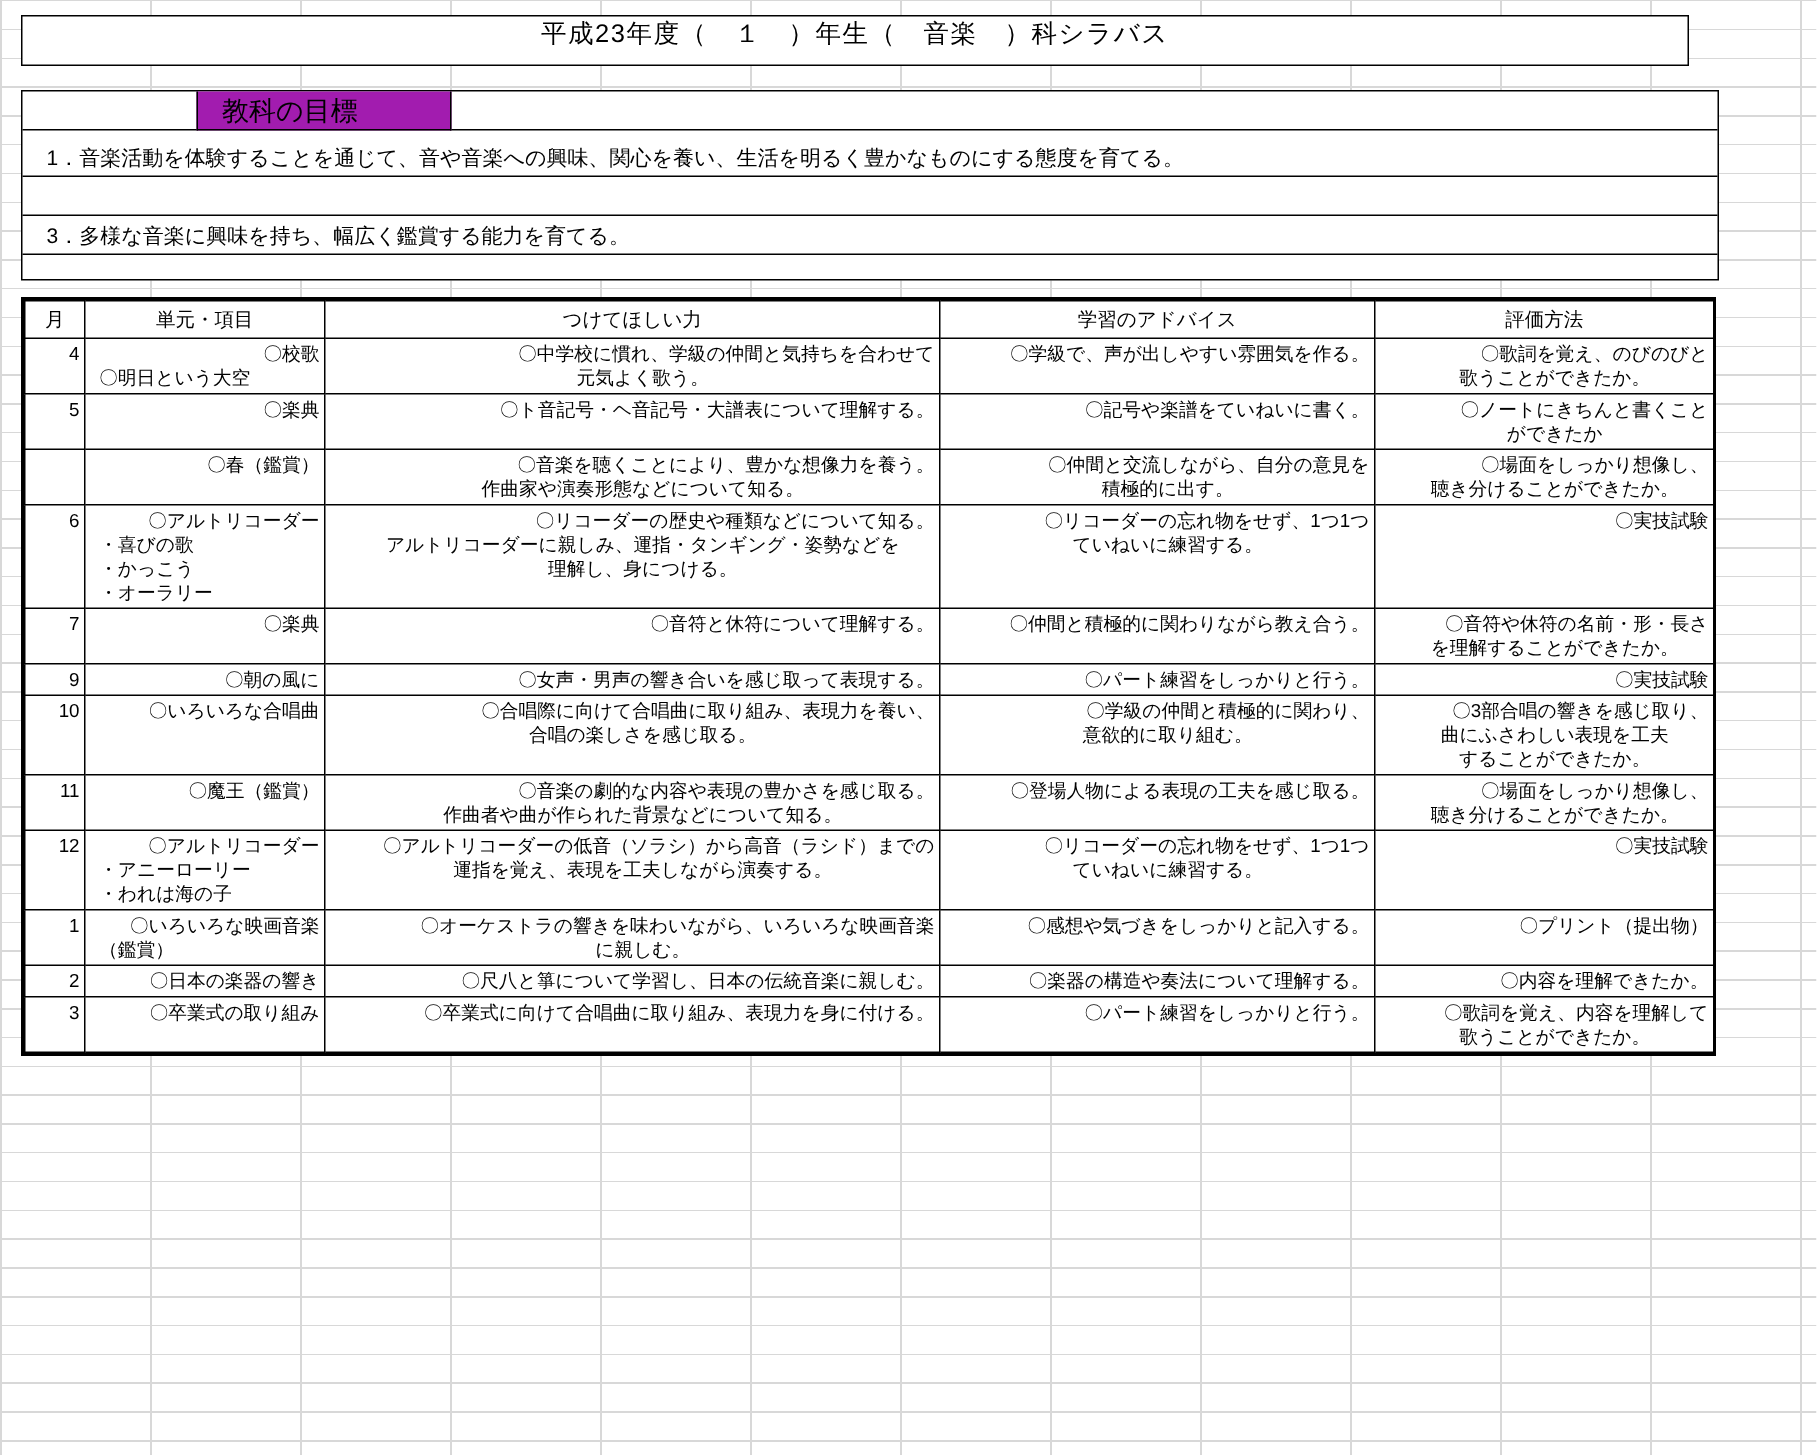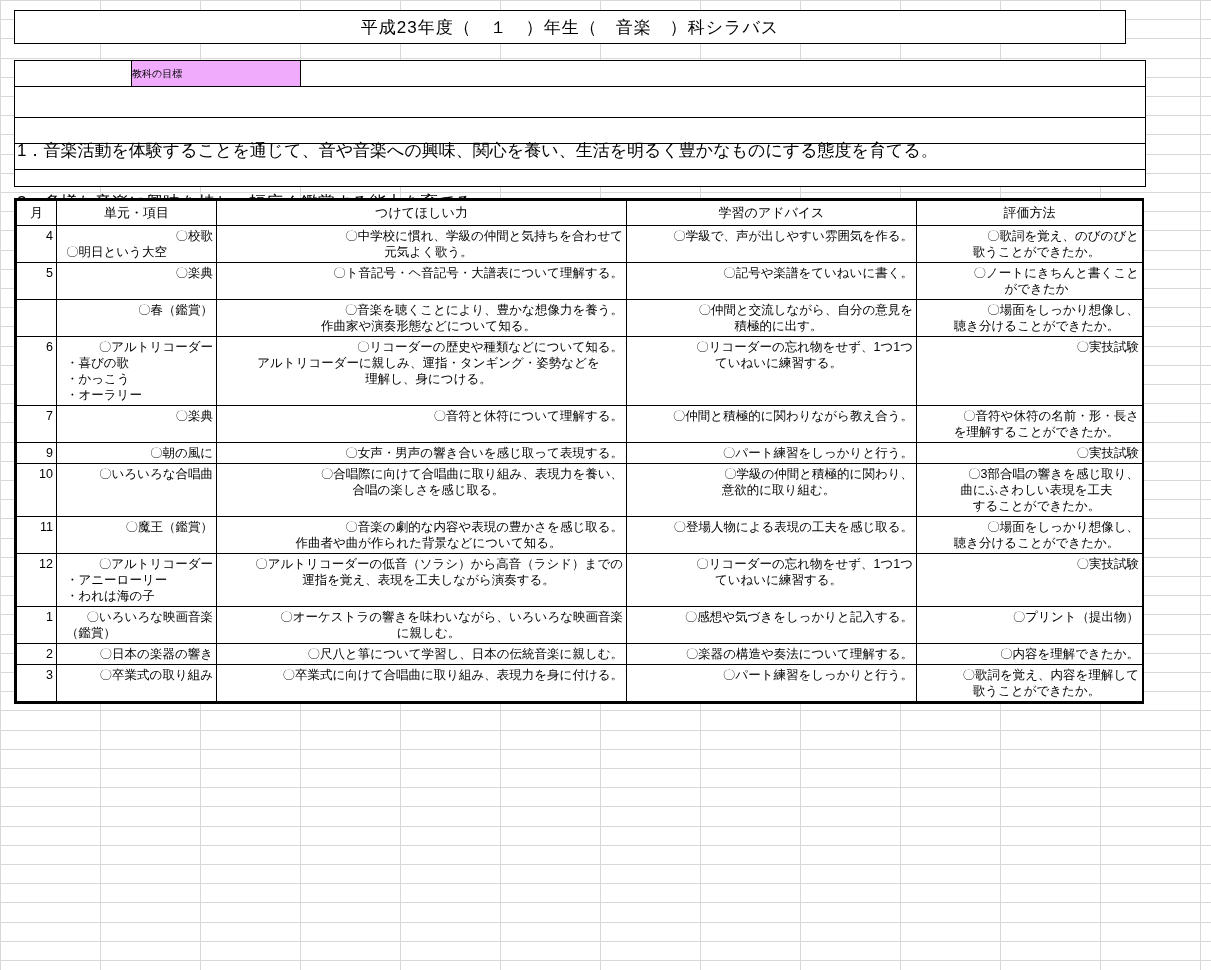--- a/index.html
+++ b/index.html
@@ -32,21 +32,20 @@
   
   .title-box {
     position: absolute;
     left: 14px;
     top: 10px;
     width: 1110px;
     height: 32px;
     border: 1px solid #000;
     background: #fff;
     display: flex;
-    align-items: center;
     justify-content: center;
     font-size: 17px;
     letter-spacing: 1px;
   }
   
   .goals-box {
     position: absolute;
     left: 14px;
     top: 60px;
     width: 1130px;
@@ -59,45 +58,45 @@
     left: 116px;
     top: 0px;
     width: 170px;
     height: 26px;
     border-right: 1px solid #000;
     border-bottom: 1px solid #000;
     border-left: 1px solid #000;
     box-sizing: border-box;
     display: flex;
     align-items: center;
-    font-size: 10px;
-    background: #f0abfc;
+    padding-left: 16px;
+    font-size: 18px;
+    background: #a21caf;
   }
   .goals-header-leftline {
     position: absolute;
     left: 0;
     top: 25px;
     width: 116px;
     height: 1px;
     background: #000;
   }
   .goals-header-rightline {
     position: absolute;
     left: 286px;
     top: 25px;
     right: 0;
     height: 1px;
     background: #000;
   }
   .goal-line {
     position: absolute;
-    left: 2px;
-    font-size: 17px;
+    left: 16px;
+    font-size: 14px;
     white-space: nowrap;
-    margin-top: 42px;
   }
   .goal-line.l1 { top: 36px; }
   .goal-line.l2 { top: 62px; }
   .goal-line.l3 { top: 88px; }
   .goal-sep {
     position: absolute;
     left: 0;
     right: 0;
     height: 1px;
     background: #000;

